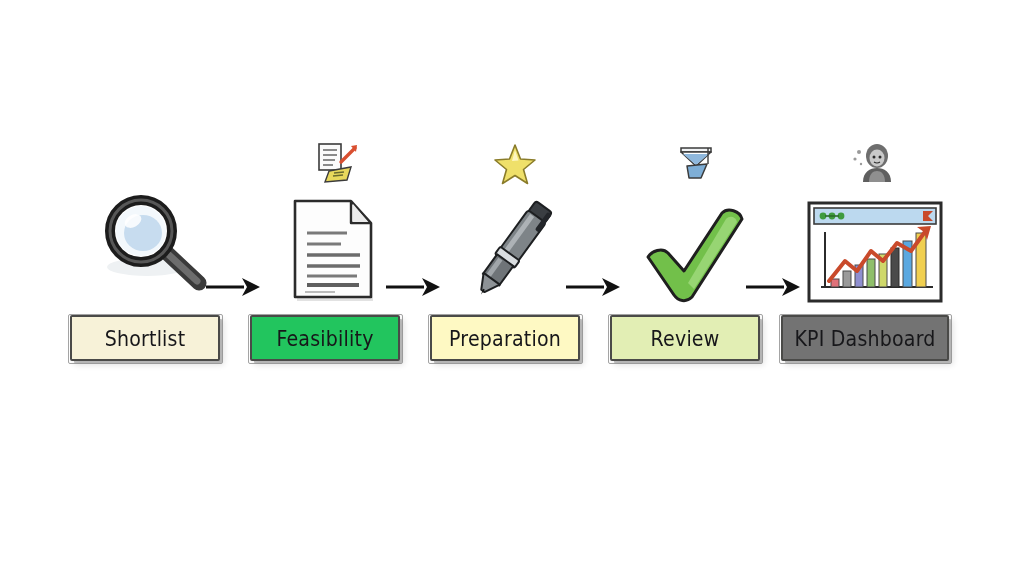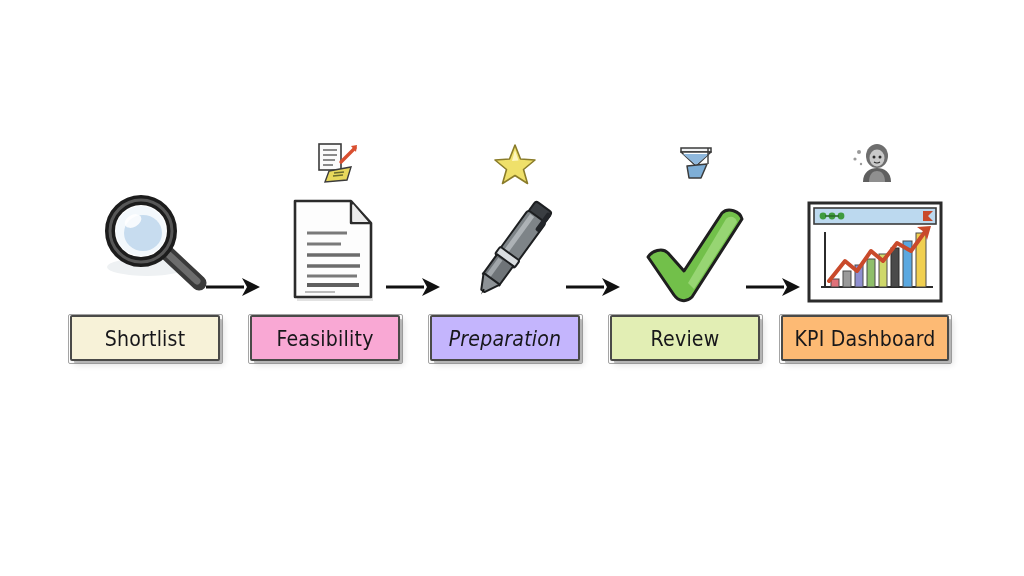--- a/index.html
+++ b/index.html
@@ -178,21 +178,21 @@
           <line x1="22" y1="36" x2="62" y2="36" stroke="#7a7a7a" stroke-width="3.2"></line>
           <line x1="22" y1="47" x2="56" y2="47" stroke="#7a7a7a" stroke-width="3.2"></line>
           <line x1="22" y1="58" x2="75" y2="58" stroke="#6c6c6c" stroke-width="3.6"></line>
           <line x1="22" y1="69" x2="75" y2="69" stroke="#6c6c6c" stroke-width="3.6"></line>
           <line x1="22" y1="79" x2="72" y2="79" stroke="#7a7a7a" stroke-width="3.2"></line>
           <line x1="22" y1="88" x2="74" y2="88" stroke="#5f5f5f" stroke-width="3.8"></line>
           <line x1="20" y1="95" x2="50" y2="95" stroke="#b5b5b5" stroke-width="1.8"></line>
         </svg>
       </div>
     </div>
-    <div class="label-box" style="background:#f9a8d4;">
+    <div class="label-box" style="background:#22c55e;">
       <span class="label-text">Feasibility</span>
     </div>
   </div>
 
   <div class="stage" style="left:425px;">
     <div class="stage-icon">
       <div class="badge-icon">
         <svg width="56" height="48" viewBox="0 0 56 48">
           <path d="M28,5 L33.5,19 L48,20 L36.5,29.5 L40.5,43.5 L28,35.5 L15.5,43.5 L19.5,29.5 L8,20 L22.5,19 Z" fill="#efe06a" stroke="#8a7c2a" stroke-width="1.6" stroke-linejoin="round"></path>
           <path d="M28,10 L31.5,20.5 L25,21 Z" fill="#fdf6c0"></path>
@@ -207,21 +207,21 @@
             <rect x="39" y="70" width="24" height="9" rx="2" fill="#d9dde0" stroke="#1d1f21" stroke-width="2"></rect>
             <rect x="41" y="78" width="20" height="24" fill="#6f7478" stroke="#1d1f21" stroke-width="2"></rect>
             <rect x="44" y="80" width="5" height="22" fill="#b2b7bb" opacity="0.75"></rect>
             <path d="M41,101 L61,101 L53,116 L49,116 Z" fill="#8d9296" stroke="#1d1f21" stroke-width="2" stroke-linejoin="round"></path>
             <path d="M50,114 L52,114 L51.5,120 Z" fill="#111111"></path>
             <rect x="57" y="14" width="5" height="22" rx="2" fill="#23262a"></rect>
           </g>
         </svg>
       </div>
     </div>
-    <div class="label-box" style="background:#c4b5fd;font-style:italic;">
+    <div class="label-box" style="background:#fef9c3;">
       <span class="label-text">Preparation</span>
     </div>
   </div>
 
   <div class="stage" style="left:605px;text-decoration:underline;">
     <div class="stage-icon">
       <div class="badge-icon">
         <svg width="56" height="48" viewBox="0 0 56 48">
           <path d="M14,8 L44,8 L44,12 L14,12 Z" fill="#f2f4f6" stroke="#3b3b3b" stroke-width="1.5"></path>
           <path d="M14,12 L44,12 L29,26 Z" fill="#ffffff" stroke="#3b3b3b" stroke-width="1.5" stroke-linejoin="round"></path>
@@ -276,18 +276,18 @@
           <rect x="62" y="60" width="8" height="28" fill="#8fbf6a" stroke="#4a4a4a" stroke-width="1"></rect>
           <rect x="74" y="55" width="8" height="33" fill="#cfd86a" stroke="#4a4a4a" stroke-width="1"></rect>
           <rect x="86" y="49" width="8" height="39" fill="#4a4a4a" stroke="#2b2b2b" stroke-width="1"></rect>
           <rect x="98" y="42" width="9" height="46" fill="#5aa8e0" stroke="#4a4a4a" stroke-width="1"></rect>
           <rect x="111" y="34" width="10" height="54" fill="#f0cf50" stroke="#4a4a4a" stroke-width="1"></rect>
           <path d="M24,82 L40,62 L52,72 L66,52 L78,62 L92,44 L106,52 L122,30" fill="none" stroke="#c94a2b" stroke-width="4" stroke-linejoin="round" stroke-linecap="round"></path>
           <path d="M112,28 L126,27 L122,41 L119,33 Z" fill="#c94a2b"></path>
         </svg>
       </div>
     </div>
-    <div class="label-box" style="background:#fdba74; width:168px; left:-4px;">
+    <div class="label-box" style="background:#737373; width:168px; left:-4px;">
       <span class="label-text">KPI Dashboard</span>
     </div>
   </div>
 
 </div>
 
 </body></html>

